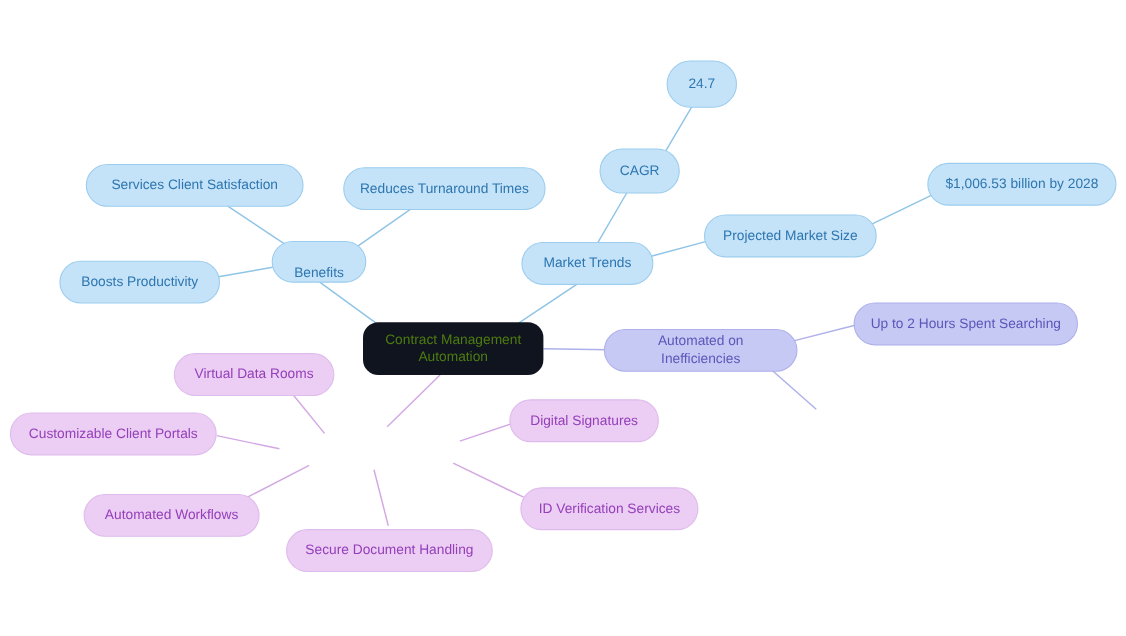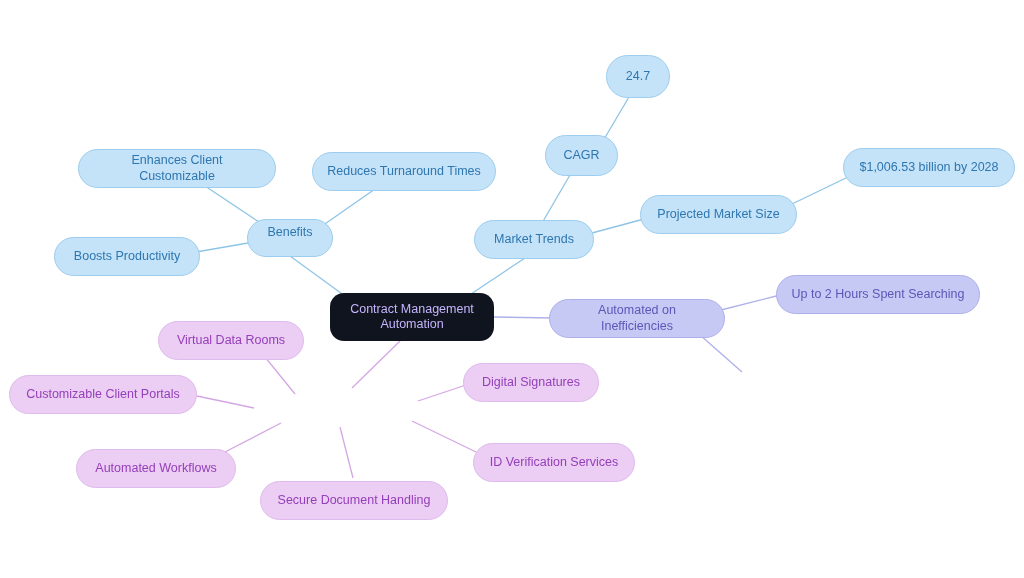--- a/index.html
+++ b/index.html
@@ -30,27 +30,27 @@
     box-sizing: border-box;
     display: flex;
     align-items: center;
     justify-content: center;
     text-align: center;
     border-radius: 999px;
     border-style: solid;
     border-width: 1px;
     line-height: 1.22;
     white-space: pre-line;
-    padding: 16px 14px;
+    padding: 0 14px;
   }
   .node-root {
     border-radius: 14px;
     border-width: 0;
     background: #10141f;
-    color: #c4b5fd;
+    color: #4d7c0f;
     font-size: 12.5px;
   }
   .node-blue {
     background: #c5e3f8;
     border-color: #9ccdee;
     color: #2d76b0;
     font-size: 12.5px;
   }
   .node-purple {
     background: #c7c9f5;
@@ -100,21 +100,21 @@
   <div class="node node-root" style="left:330px; top:293px; width:164px; height:48px;">
     <span>Contract Management
 Automation</span>
   </div>
 
   <div class="node node-blue" style="left:247px; top:219px; width:86px; height:38px;align-items:flex-end;">
     <span>Benefits</span>
   </div>
 
   <div class="node node-blue" style="left:78px; top:149px; width:198px; height:39px;">
-    <span>Enhances Client Customizable</span>
+    <span>Services Client Satisfaction</span>
   </div>
 
   <div class="node node-blue" style="left:312px; top:152px; width:184px; height:39px;text-align:right;">
     <span>Reduces Turnaround Times</span>
   </div>
 
   <div class="node node-blue" style="left:54px; top:237px; width:146px; height:39px;">
     <span>Boosts Productivity</span>
   </div>
 

